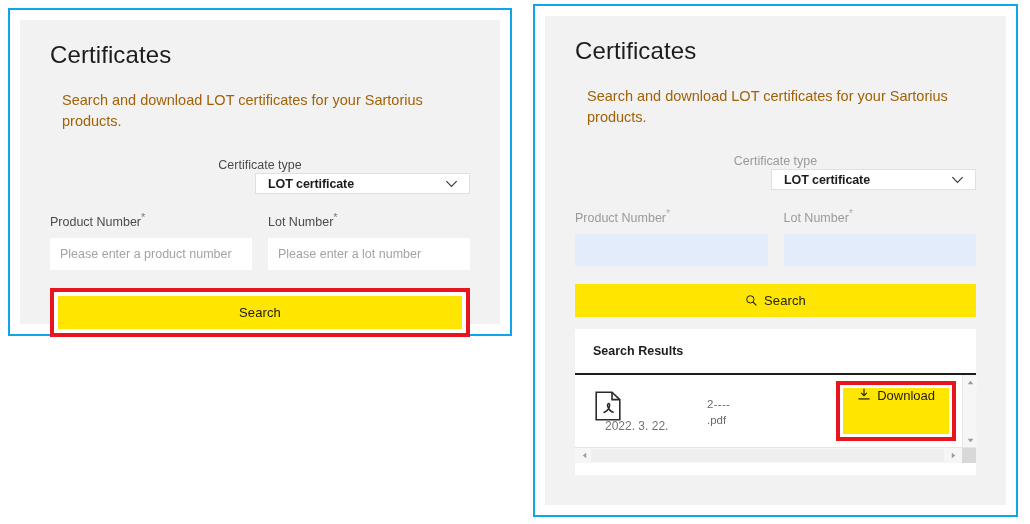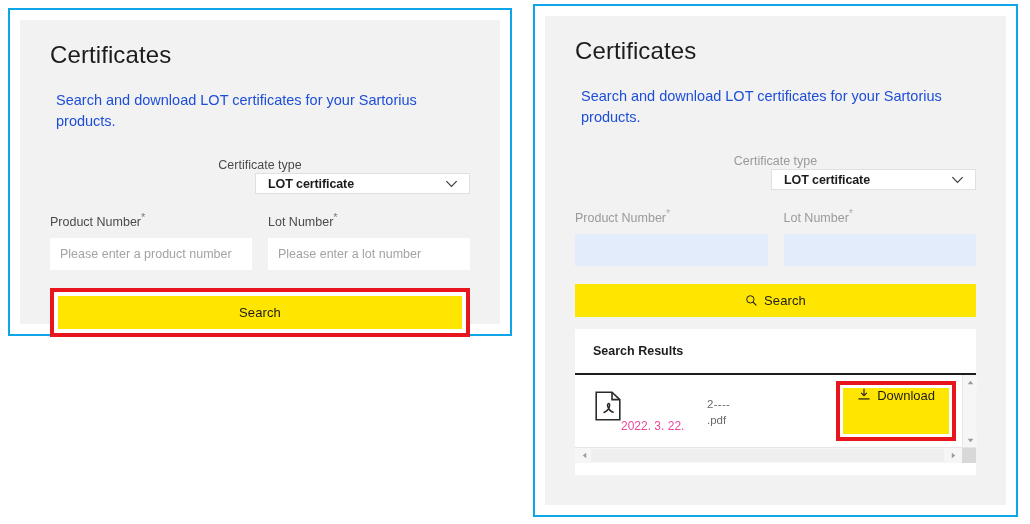--- a/index.html
+++ b/index.html
@@ -49,23 +49,23 @@
   .title {
     font-size: 24px;
     font-weight: 400;
     color: #1c1c1c;
     letter-spacing: .1px;
     margin: 0 0 22px 0;
     line-height: 1.1;
   }
   .subtitle {
     font-size: 14.5px;
-    color: #1d4ed8;
+    color: #a16207;
     line-height: 1.45;
-    margin: 0 0 26px 6px;
+    margin: 0 0 26px 12px;
     max-width: 400px;
   }
   #panel-right .subtitle { max-width: 400px; }
 
   .field-label {
     font-size: 12.5px;
     color: #4b4b4b;
     line-height: 1.2;
     white-space: nowrap;
   }
@@ -194,24 +194,24 @@
   }
   .pdf-icon {
     position: absolute;
     left: 8px;
     top: 16px;
     width: 26px;
     height: 30px;
   }
   .file-date {
     position: absolute;
-    left: 34px;
+    left: 18px;
     top: 44px;
     font-size: 12px;
-    color: #ec4899;
+    color: #737373;
     white-space: nowrap;
   }
   .file-name {
     flex: 1 1 auto;
     font-size: 11.5px;
     color: #6a6a6a;
     line-height: 1.45;
     padding-top: 2px;
     filter: blur(0.35px);
   }

